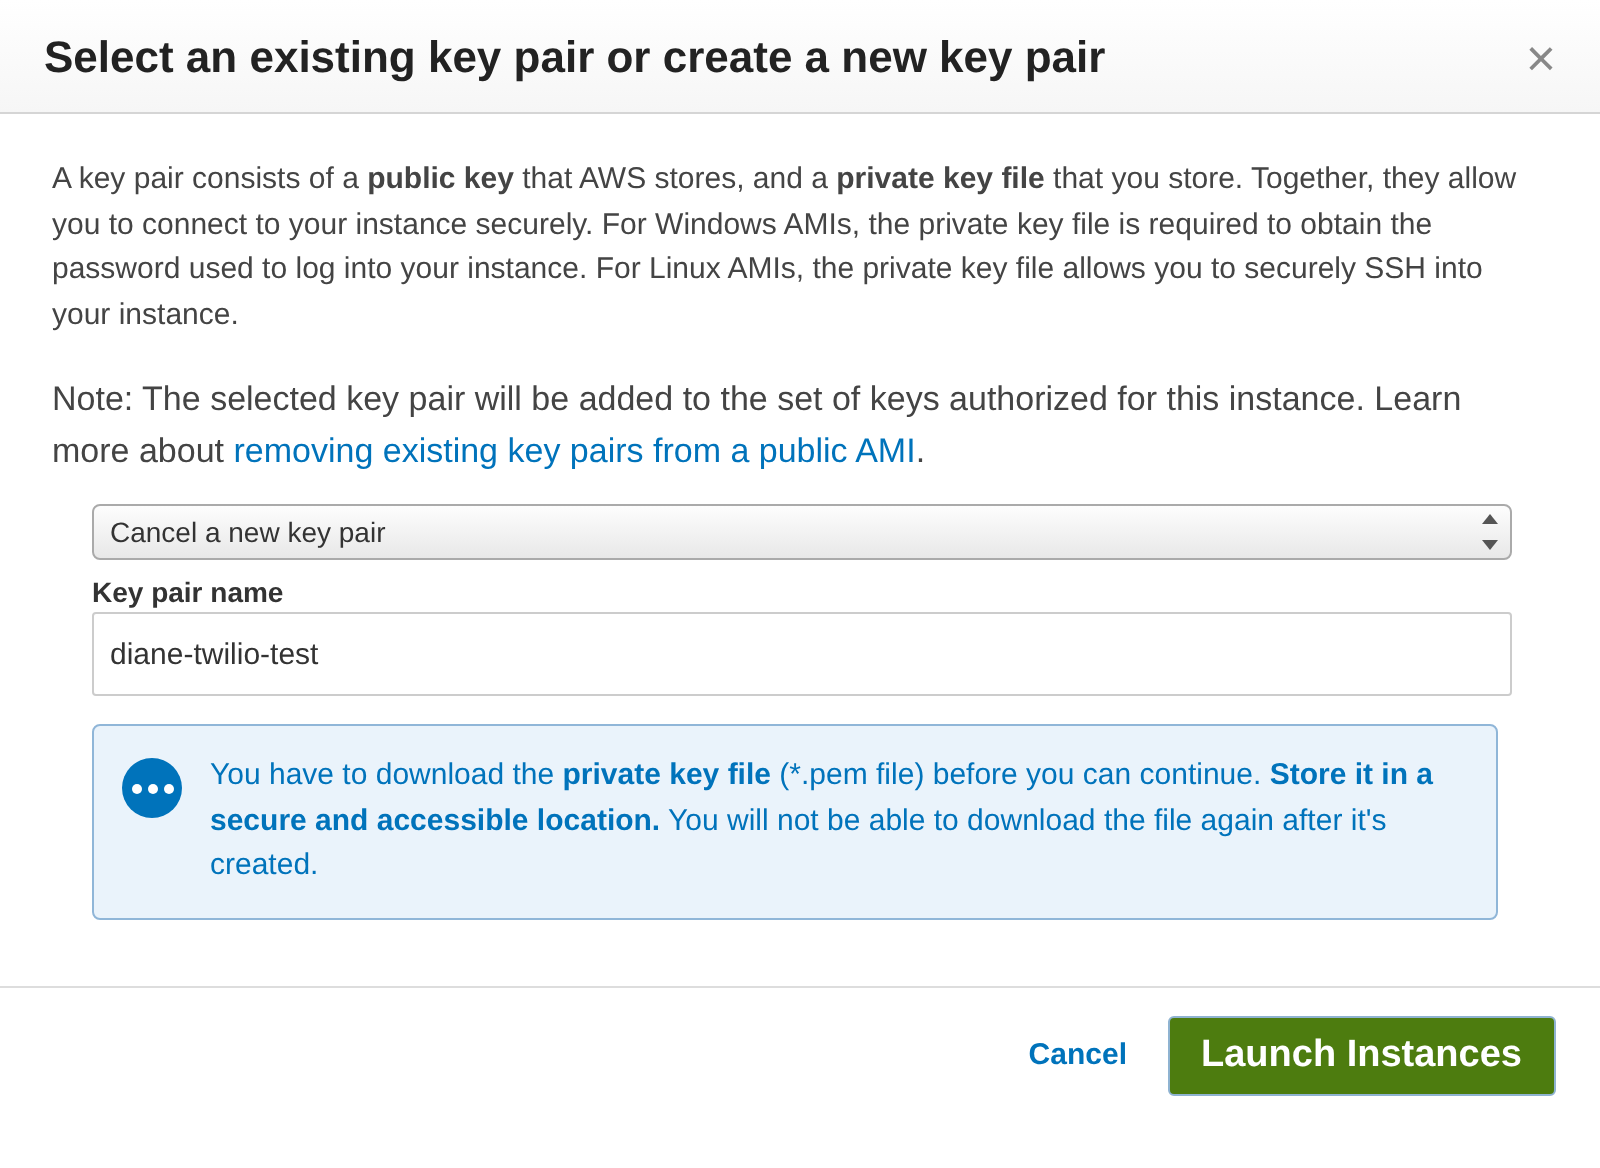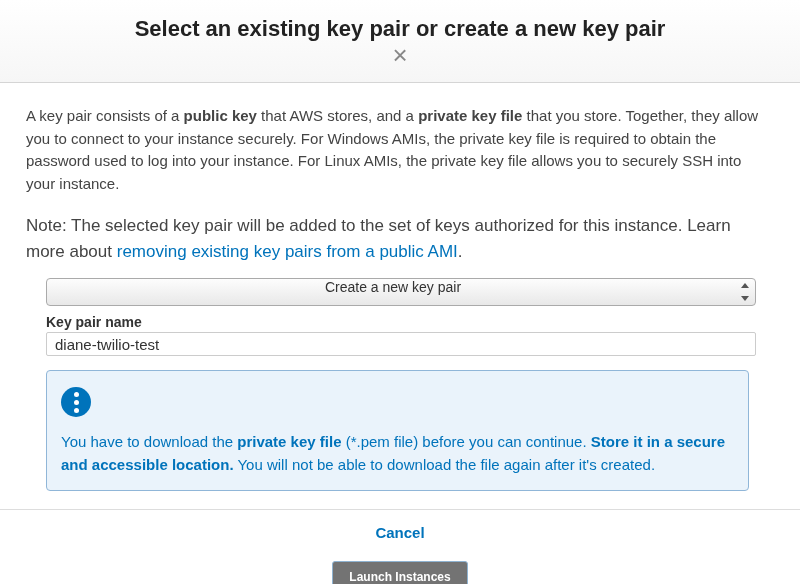--- a/index.html
+++ b/index.html
@@ -1,15 +1,15 @@
 <!DOCTYPE html>
 <html><head>
 <meta charset="utf-8">
 <style>
-  * { box-sizing: border-box; margin: 0; padding: 0; flex-direction: column; }
+  * { box-sizing: border-box; margin: 0; padding: 0; }
   body {
     font-family: "Helvetica Neue", Helvetica, Arial, sans-serif;
     background: #fff;
     width: 800px;
     height: 584px;
     overflow: hidden;
     color: #333;
   }
   .header {
     display: flex;
@@ -88,21 +88,21 @@
     border-top: 5px solid #555;
   }
   .label {
     font-size: 14px;
     font-weight: 700;
     margin-top: 8px;
     display: block;
   }
   .text-input {
     width: 100%;
-    height: 24px;
+    height: 42px;
     border: 1px solid #ccc;
     border-radius: 2px;
     padding: 4px 8px;
     font-size: 15px;
     margin-top: 2px;
     color: #333;
   }
   .btn-row {
     display: flex;
     justify-content: flex-end;
@@ -141,40 +141,40 @@
   .alert-icon span {
     width: 5px; height: 5px; border-radius: 50%; background: #fff;
   }
   .alert-text {
     font-size: 15px;
     line-height: 1.5;
     color: #0073bb;
   }
   .alert-text b { font-weight: 700; }
   .footer {
-    margin-top: 18px;
+    margin-top: 33px;
     border-top: 1px solid #ddd;
     padding: 14px 22px;
     display: flex;
     justify-content: flex-end;
     align-items: center;
     gap: 20px;
   }
   .cancel-link {
     color: #0073bb;
     font-size: 15px;
     font-weight: 700;
     cursor: pointer;
   }
   .btn-primary {
-    background: #737373;
+    background: #4d7c0f;
     border: 1px solid #8fb3d1;
     border-radius: 3px;
     padding: 8px 16px;
-    font-size: 12px;
+    font-size: 19px;
     font-weight: 700;
     color: #fff;
     cursor: pointer;
   }
 </style>
 </head>
 <body>
 
 <div class="header">
   <h1>Select an existing key pair or create a new key pair</h1>
@@ -186,21 +186,21 @@
   <p class="desc">
     <span>A key pair consists of a </span><b>public key</b><span> that AWS stores, and a </span><b>private key file</b><span> that you store. Together, they allow you to connect to your instance securely. For Windows AMIs, the private key file is required to obtain the password used to log into your instance. For Linux AMIs, the private key file allows you to securely SSH into your instance.</span>
   </p>
 
   <p class="note">
     <span>Note: The selected key pair will be added to the set of keys authorized for this instance. Learn more about </span><span class="link">removing existing key pairs from a public AMI</span><span>.</span>
   </p>
 
   <div class="form-area">
     <div class="select">
-      <span>Create a new key pair</span>
+      <span>Cancel a new key pair</span>
     </div>
     <span class="label">Key pair name</span>
     <input class="text-input" type="text" value="diane-twilio-test" style="">
   </div>
 
   <div class="alert">
     <div class="alert-icon">
       <span></span>
         <span></span>
         <span></span>

